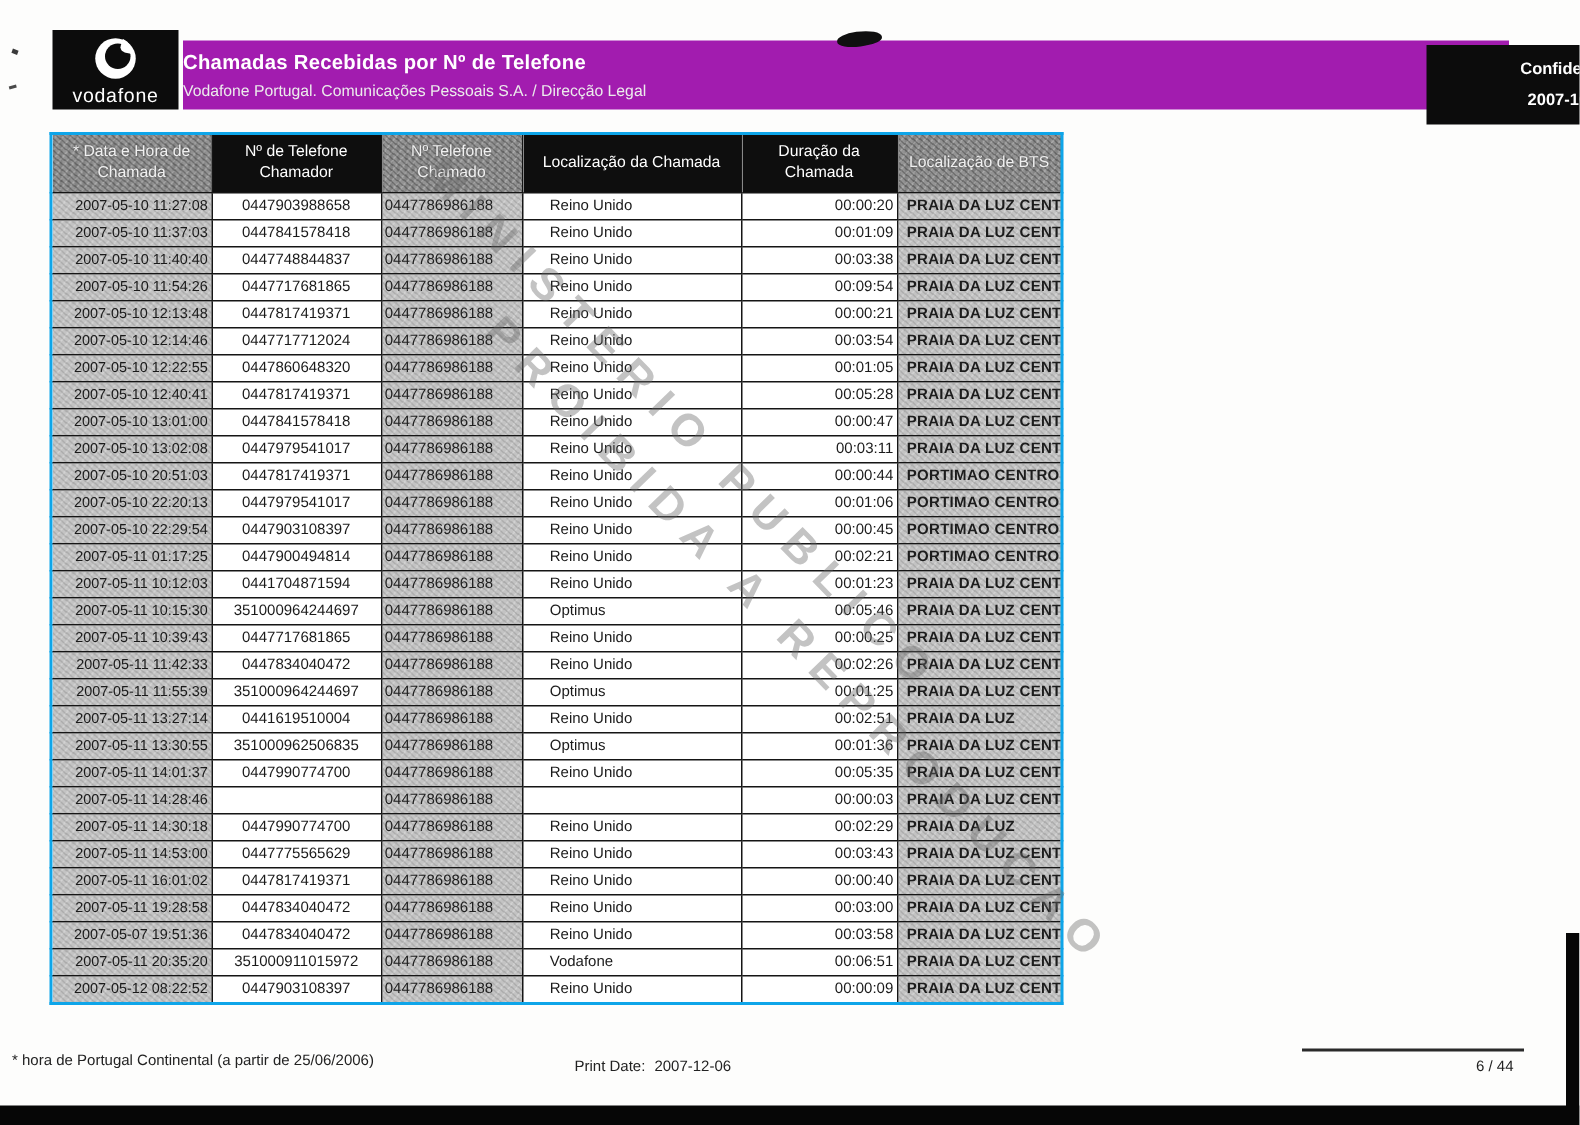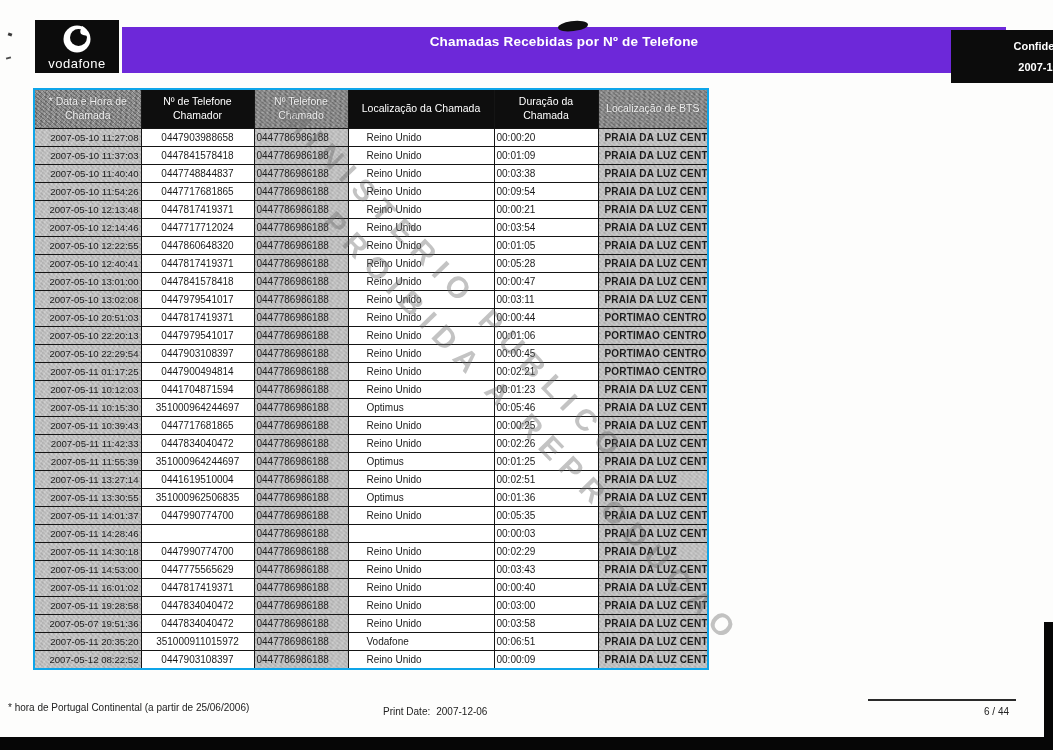--- a/index.html
+++ b/index.html
@@ -9,22 +9,22 @@
   }
   .page{position:absolute;inset:0;}
 
   
   .logo-box{
     position:absolute;left:35px;top:20px;width:84px;height:53px;background:#0c0c0c;
     display:flex;flex-direction:column;align-items:center;justify-content:center;gap:1px;
   }
   .brand{color:#fff;font-size:13px;letter-spacing:.5px;line-height:1;}
   .banner{
-    position:absolute;left:122px;top:27px;width:884px;height:46px;background:#6d28d9;
-    color:#fff;text-align:center;
+    position:absolute;left:122px;top:27px;width:884px;height:46px;background:#a21caf;
+    color:#fff;
   }
   .banner .title{font-size:13.5px;font-weight:bold;margin-top:7px;letter-spacing:.2px;}
   .banner .subtitle{font-size:10.5px;margin-top:6px;color:#ececec;}
   .confidential{
     position:absolute;left:951px;top:30px;width:95px;height:53px;background:#0c0c0c;
     color:#fff;font-size:11px;font-weight:bold;text-align:center;
     display:flex;flex-direction:column;justify-content:space-evenly;padding-left:48px;
   }
 
   
@@ -49,21 +49,21 @@
   td.cell-shade{
     background-color:#c3c3c3;
     background-image:
       repeating-linear-gradient(40deg, rgba(0,0,0,.12) 0 1px, rgba(0,0,0,0) 1px 3px),
       repeating-linear-gradient(-52deg, rgba(255,255,255,.25) 0 1px, rgba(255,255,255,0) 1px 4px);
   }
   td.c0{text-align:right;font-size:9.6px;}
   td.c1{text-align:center;}
   td.c2{text-align:left;font-weight:400;color:#202020;}
   td.c3{text-align:left;padding-left:18px;margin-left:16px;}
-  td.c4{text-align:left;}
+  td.c4{text-align:right;}
   td.c5{text-align:left;padding-left:6px;font-weight:700;letter-spacing:.2px;color:#1c1c1c;}
 
   
   .wm{
     position:absolute;white-space:nowrap;pointer-events:none;z-index:30;
     font-size:30px;letter-spacing:9px;color:rgba(105,105,105,.40);
     transform:rotate(46deg);transform-origin:0 0;font-weight:bold;
   }
   .wm1{left:300px;top:100px;}
   .wm2{left:340px;top:205px;}
@@ -93,20 +93,21 @@
       <circle cx="17" cy="15" r="13.5" fill="#ffffff"></circle>
       <circle cx="18.5" cy="13.5" r="8.5" fill="#0c0c0c"></circle>
       <path d="M22 2 c4 2 6 6 6 10 l-5 -1 c-2 -3 -3 -6 -1 -9 z" fill="#ffffff"></path>
       <circle cx="23.5" cy="7.5" r="3.2" fill="#ffffff"></circle>
     </svg>
     <div class="brand">vodafone</div>
   </div>
 
   <div class="banner">
     <div class="title">Chamadas Recebidas por Nº de Telefone</div>
+    <div class="subtitle">Vodafone Portugal. Comunicações Pessoais S.A.  /  Direcção Legal</div>
   </div>
 
   <div class="confidential">
     <div>Confidencial</div>
     <div>2007-10-30</div>
   </div>
 
   <table id="call-table">
     <colgroup>
       <col class="w0">

